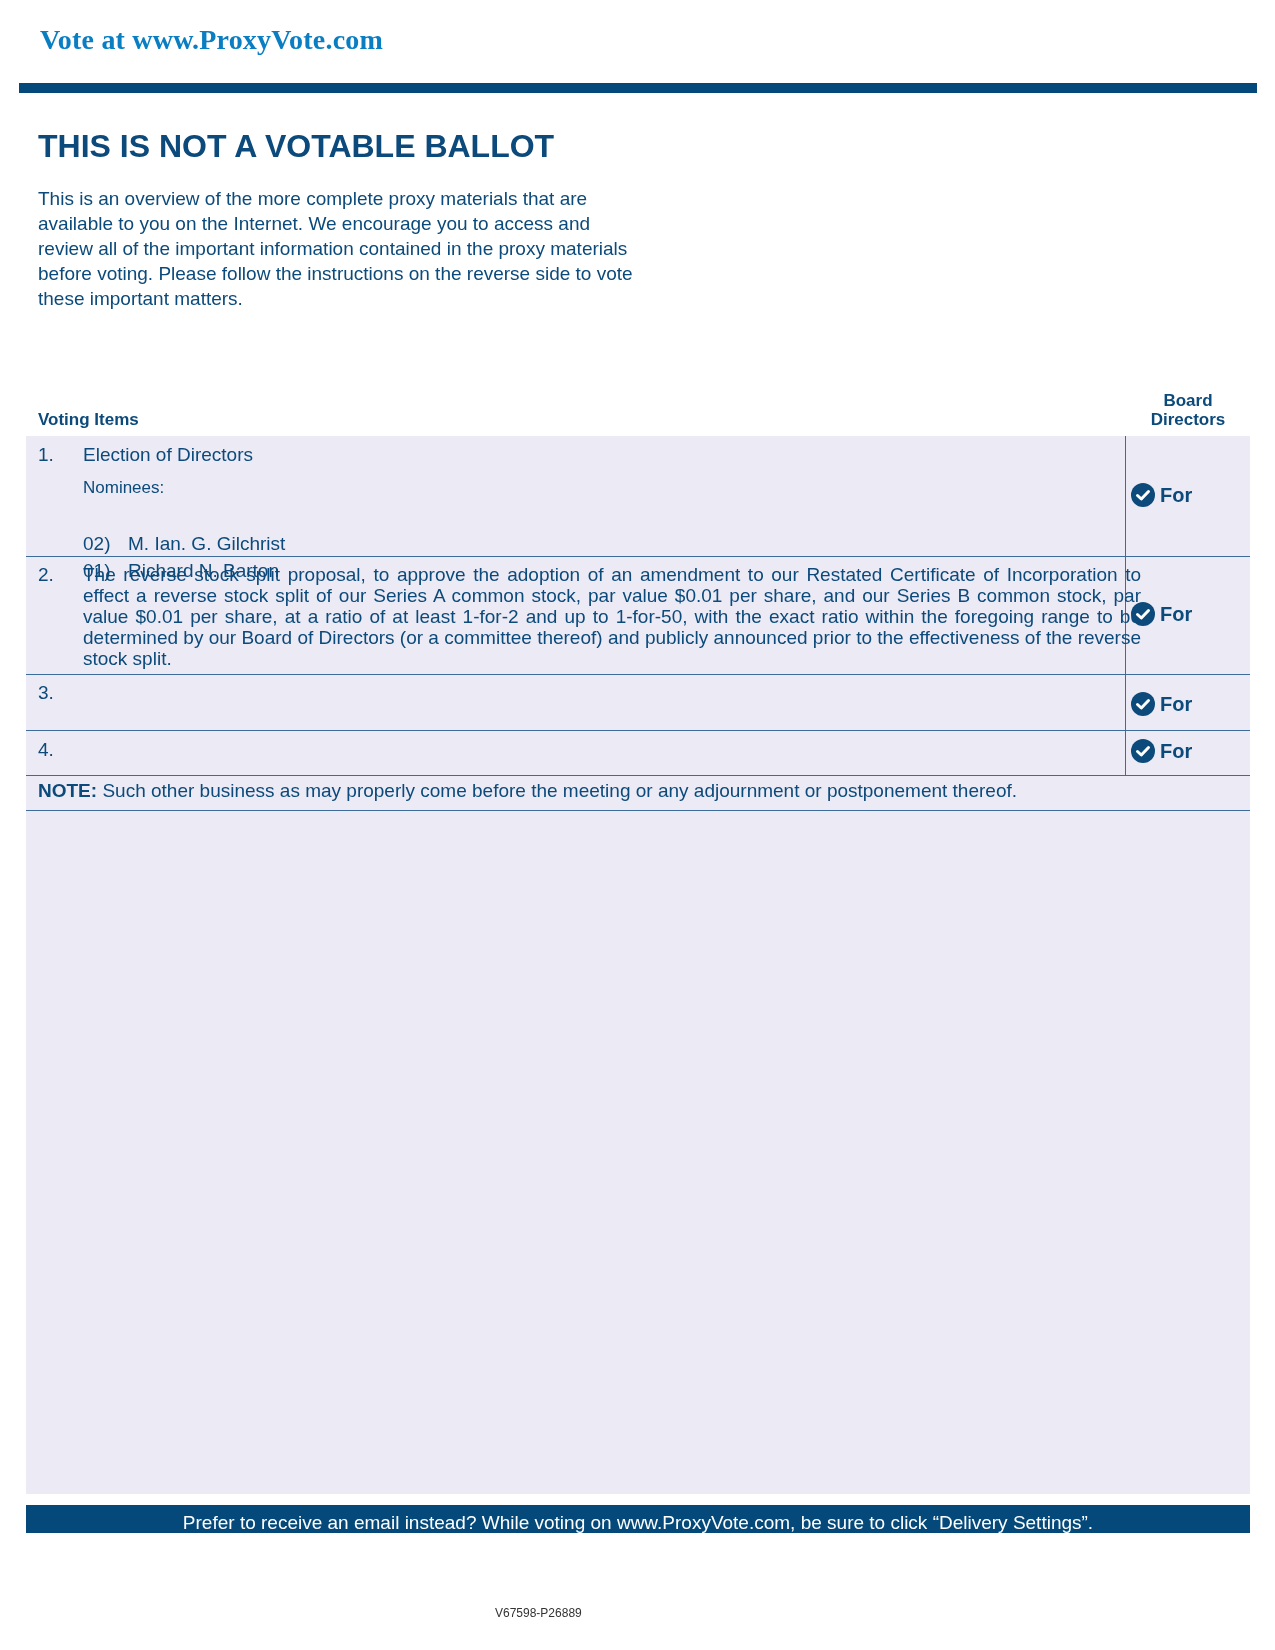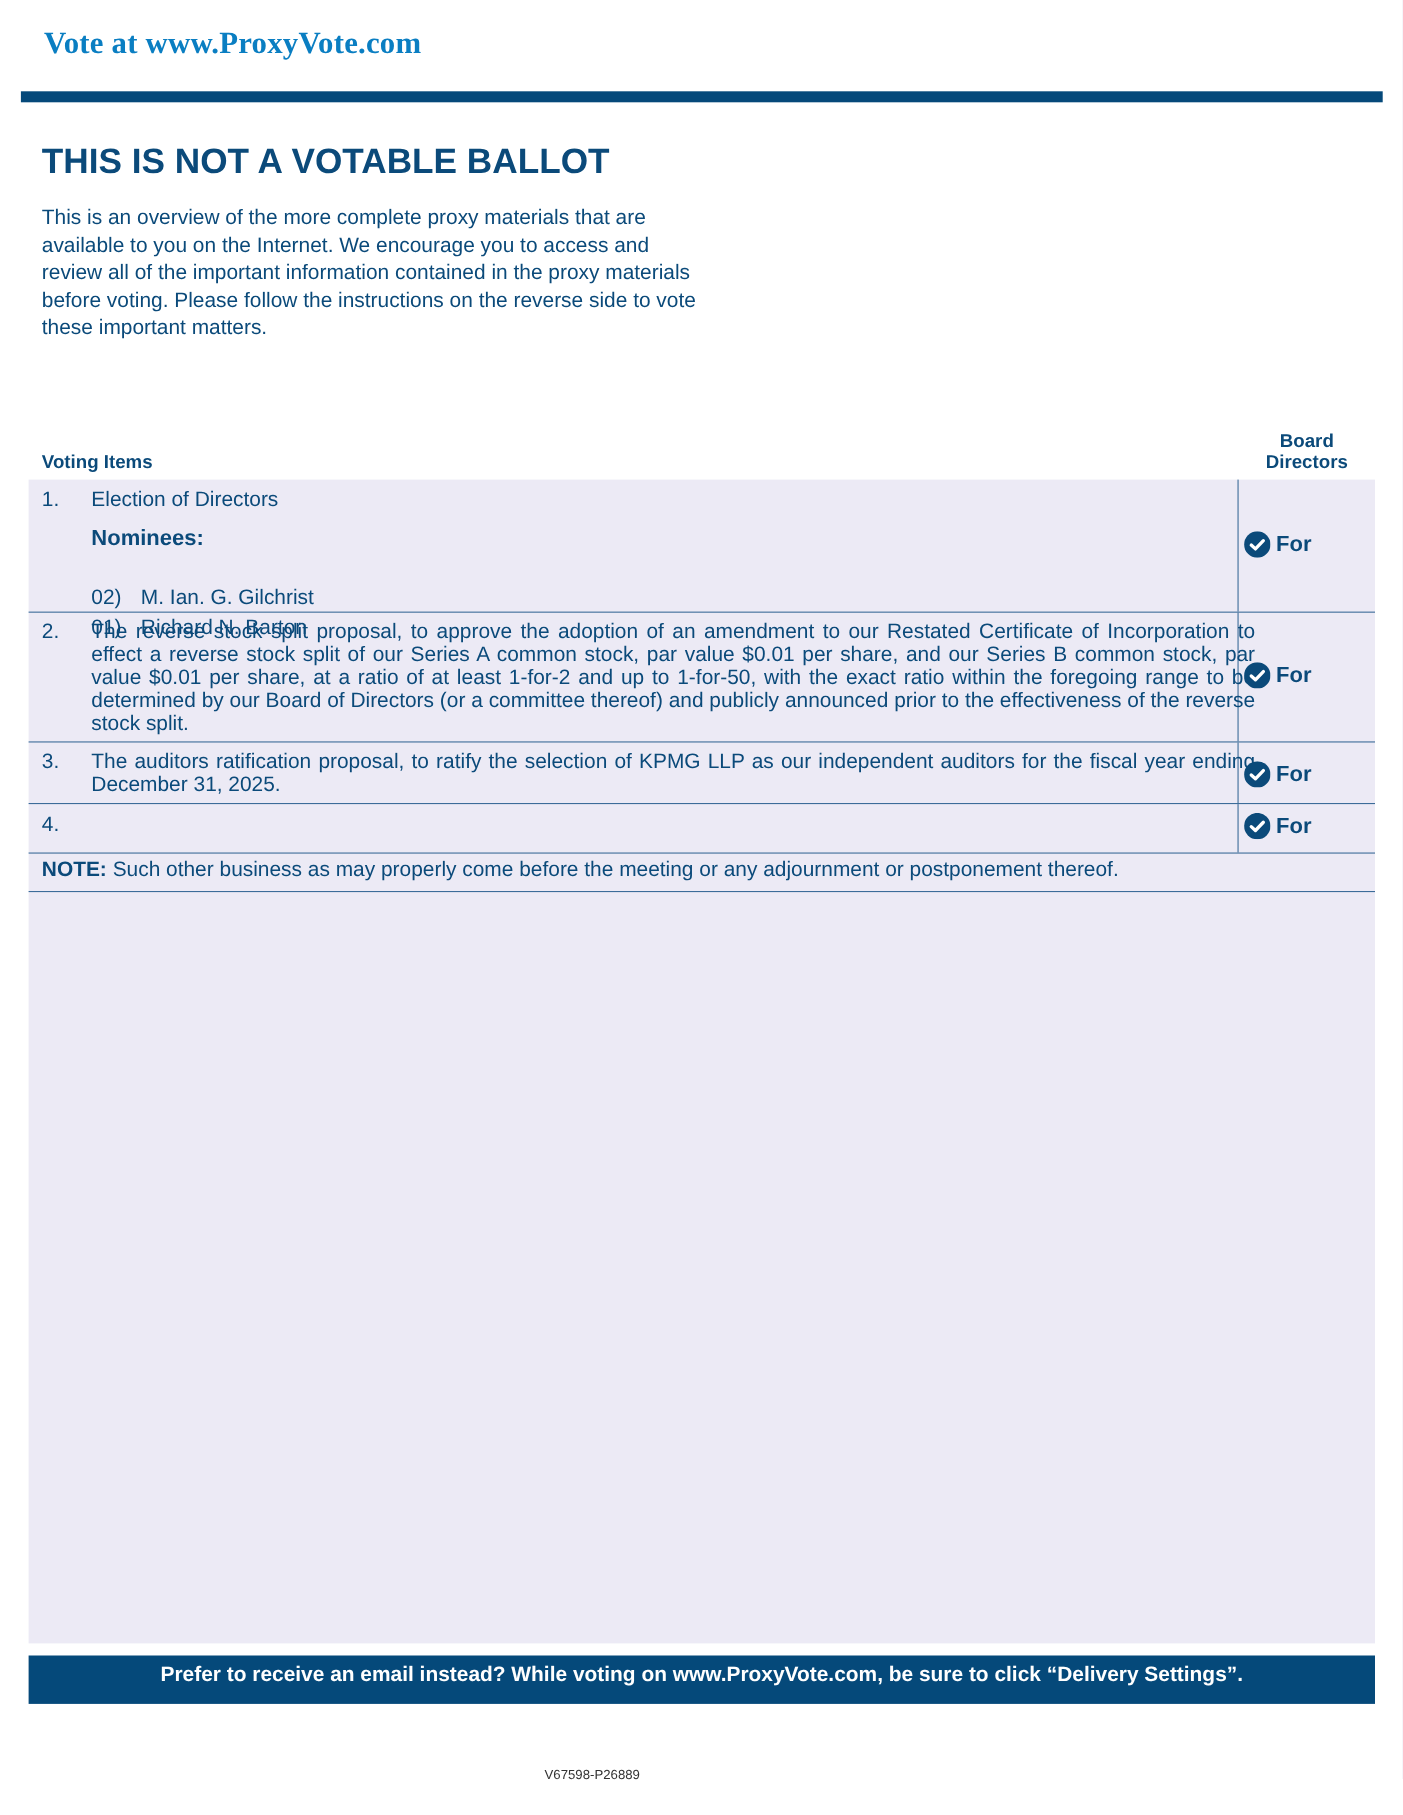--- a/index.html
+++ b/index.html
@@ -48,32 +48,32 @@
   }
   .text {
     position: absolute; left: 57px; width: 1058px; font-size: 19px; line-height: 21px;
     color: #0b4a7a; text-align: justify; margin: 0;
   }
   .rec {
     position: absolute; left: 1105px; display: flex; align-items: center;
     font-size: 20px; font-weight: bold; color: #0b4a7a;
   }
   .rec svg { width: 24px; height: 24px; margin-right: 5px; }
-  .nominees-label { position: absolute; left: 57px; font-size: 20px; font-weight: bold; color: #0b4a7a; }
+  .nominees-label { position: absolute; left: 57px; font-size: 17px; font-weight: normal; color: #0b4a7a; }
   .nominee { position: absolute; left: 57px; font-size: 19px; color: #0b4a7a; }
   .nominee .nid { display: inline-block; width: 45px; }
   .note-row {
     position: absolute; left: 26px; top: 776px; width: 1224px; height: 35px;
     border-bottom: 1px solid #3c6c99; box-sizing: border-box;
   }
   .note-row .note-text { position: absolute; left: 12px; top: 4px; font-size: 19px; color: #0b4a7a; }
   .note-row b { font-weight: bold; }
   .email-bar {
-    position: absolute; left: 26px; top: 1505px; width: 1224px; height: 44px;
-    background: #05497a; color: #ffffff; font-size: 19px; text-align: center; line-height: 36px; font-weight: bold;
+    position: absolute; left: 26px; top: 1505px; width: 1224px; height: 28px;
+    background: #05497a; color: #ffffff; font-size: 19px; text-align: center; line-height: 36px;
   }
   .doc-code {
     position: absolute; left: 495px; top: 1606px; font-size: 12px; color: #333333;
   }
 </style>
 </head>
 <body>
 
 <div class="vote-header">Vote at www.ProxyVote.com</div>
 <div class="top-rule"></div>
@@ -118,21 +118,20 @@
         <circle cx="12" cy="12" r="12" fill="#0b4a7a"></circle>
         <path d="M6.5 12.5 L10.3 16 L17.5 8.5" stroke="#ffffff" stroke-width="3" fill="none" stroke-linecap="round" stroke-linejoin="round"></path>
       </svg>
     <span>For</span>
   </div>
 </div>
 
 <div class="row" style="top:675px; height:56px;">
   <div class="divider"></div>
   <span class="num" style="top:7px;">3.</span>
-  <p class="text" style="top:7px;">The auditors ratification proposal, to ratify the selection of KPMG LLP as our independent auditors for the fiscal year ending December 31, 2025.</p>
   <div class="rec" style="top:17px;">
     <svg viewBox="0 0 24 24">
         <circle cx="12" cy="12" r="12" fill="#0b4a7a"></circle>
         <path d="M6.5 12.5 L10.3 16 L17.5 8.5" stroke="#ffffff" stroke-width="3" fill="none" stroke-linecap="round" stroke-linejoin="round"></path>
       </svg>
     <span>For</span>
   </div>
 </div>
 
 <div class="row" style="top:731px; height:45px;">

